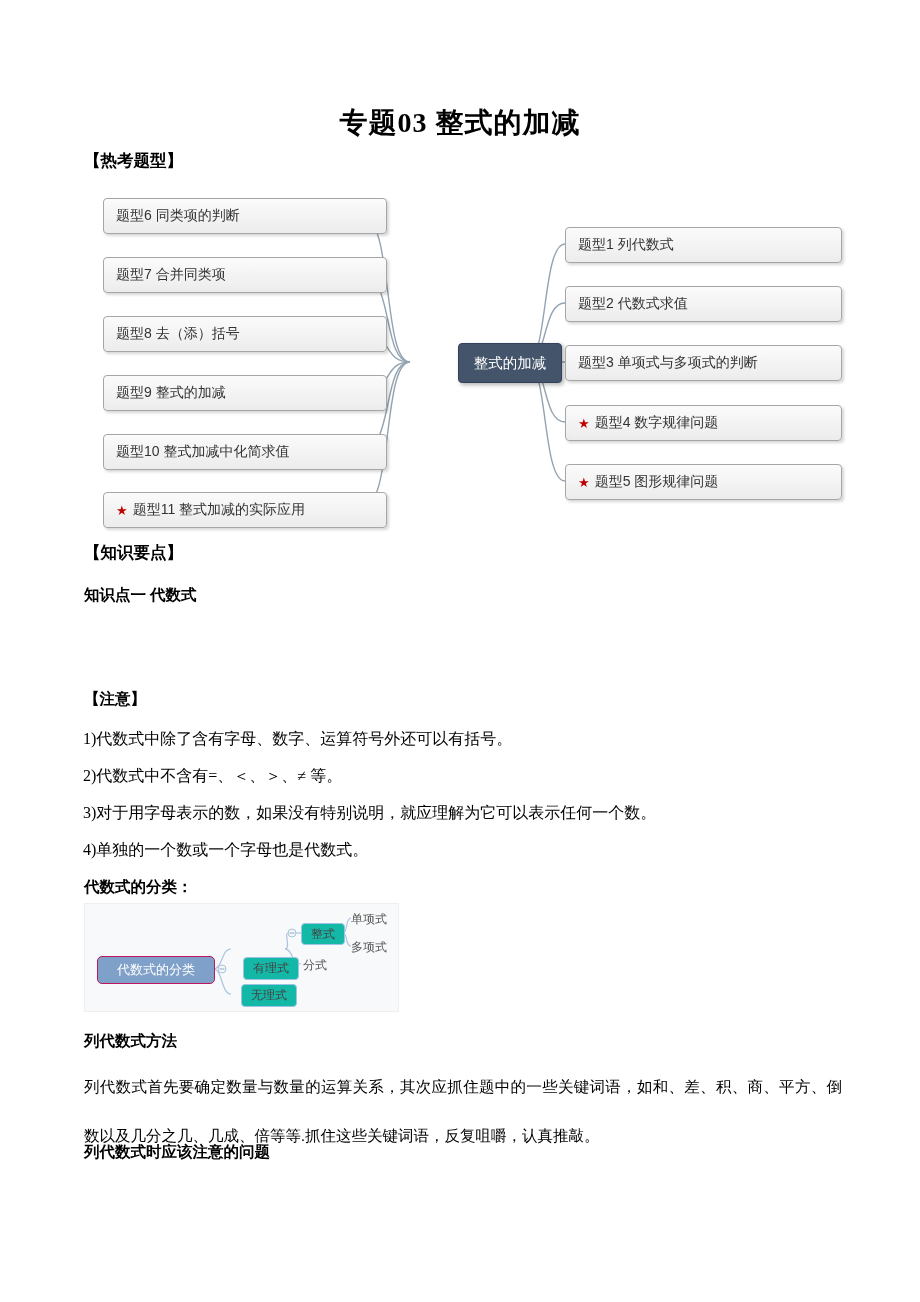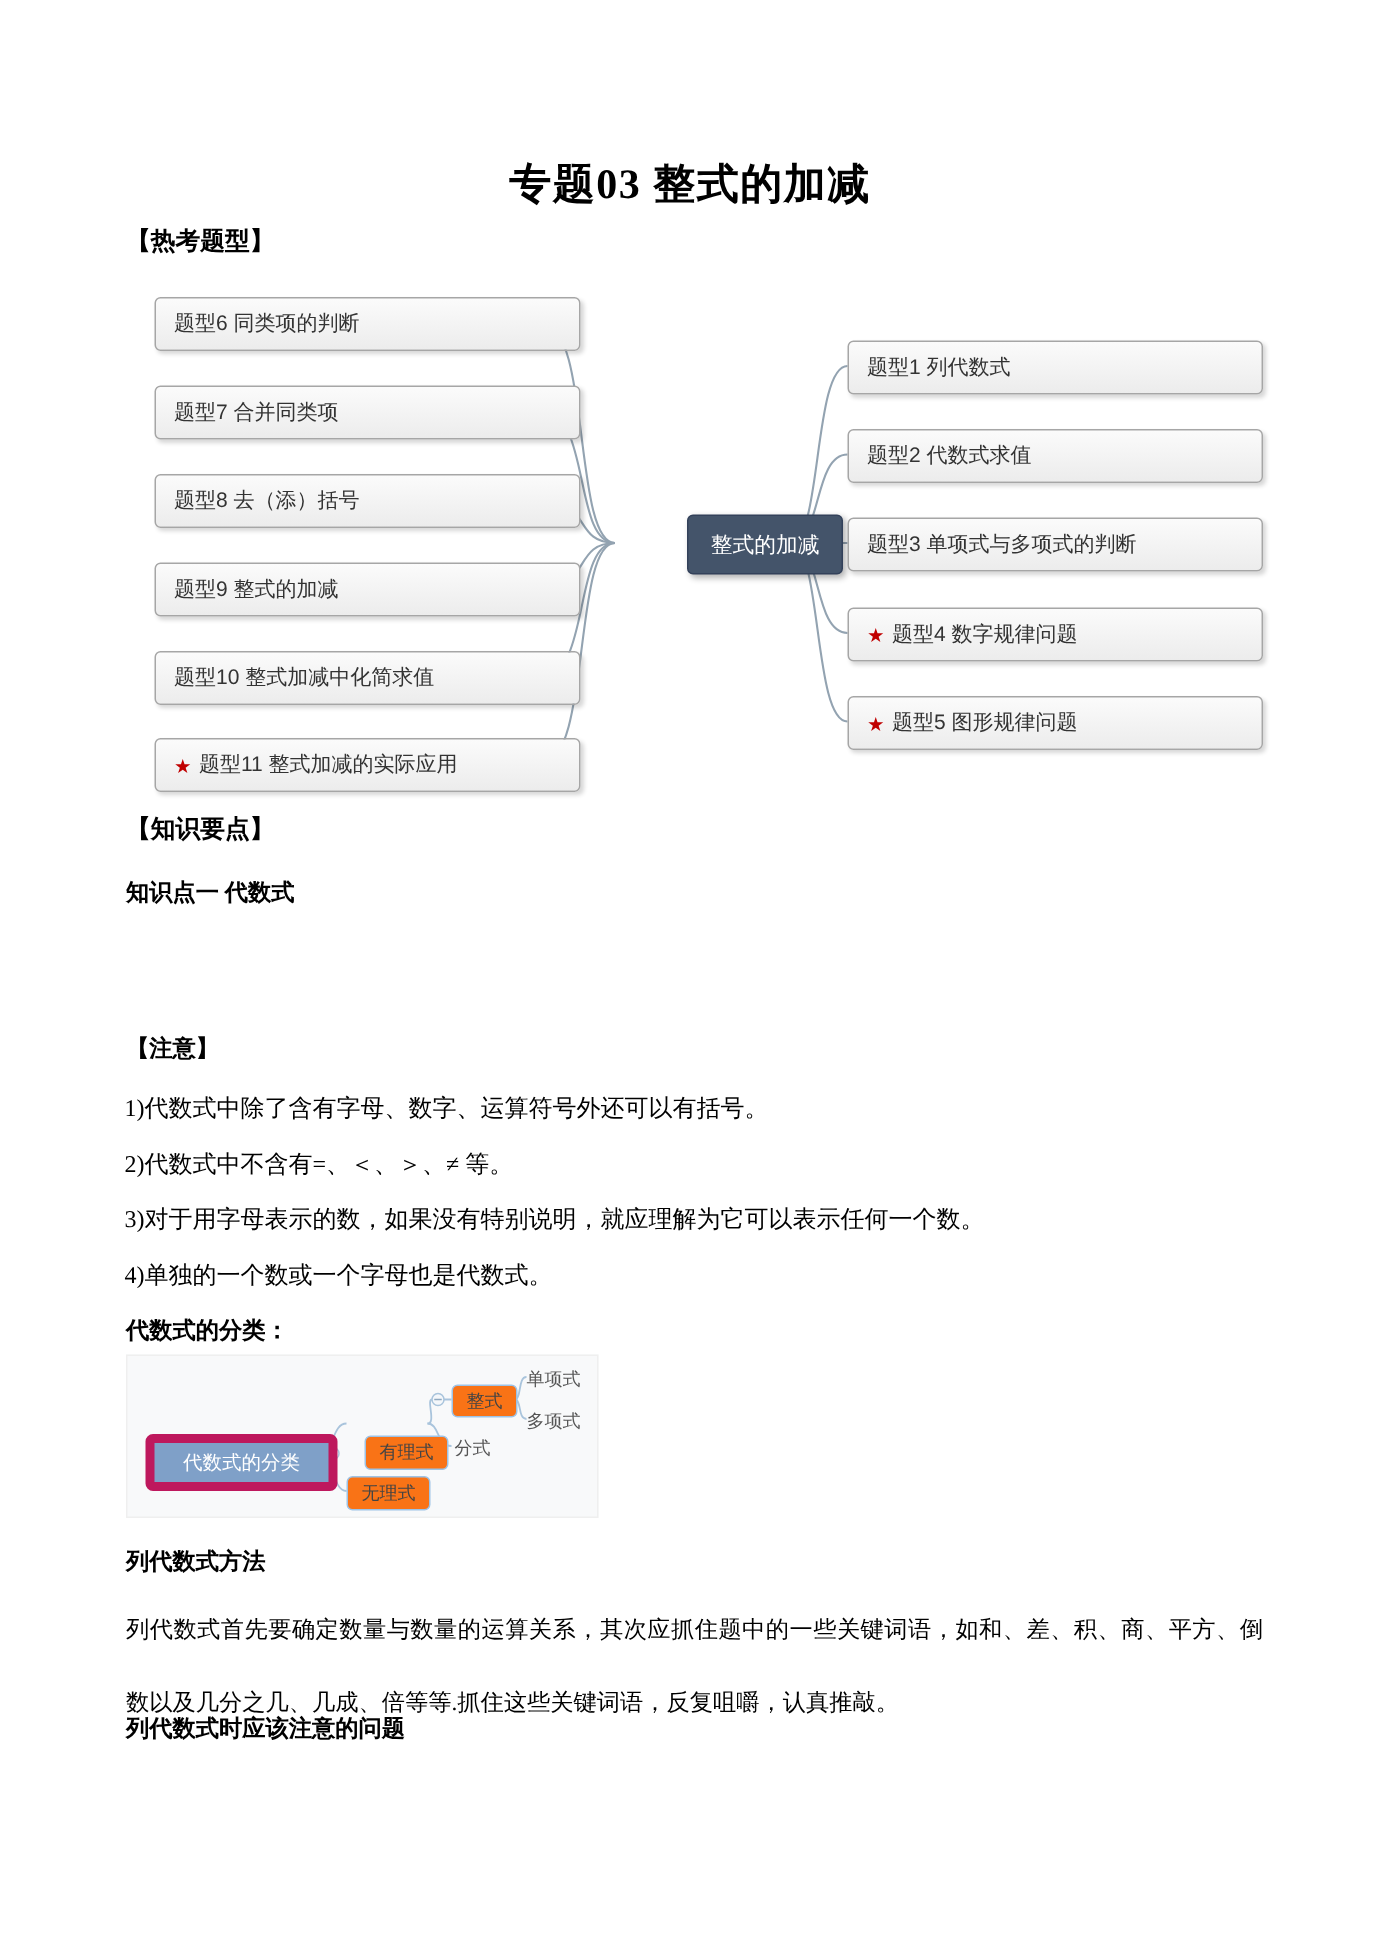--- a/index.html
+++ b/index.html
@@ -20,24 +20,24 @@
   .mm-left{left:103px;width:258px;}
   .mm-right{left:565px;width:251px;}
   .mm-center{position:absolute;left:410px;top:153px;width:102px;height:38px;background:#44546A;
     border:1px solid #33415A;border-radius:4px;box-shadow:2px 2px 4px rgba(0,0,0,.3);color:#fff;
     display:flex;align-items:center;justify-content:center;font-family:"Liberation Sans",sans-serif;font-size:14.5px;margin-left:48px;}
   .star{color:#C00000;margin-right:5px;font-size:13px;line-height:1;}
 
   
   .cls-panel{position:absolute;left:84px;top:903px;width:313px;height:107px;background:#F8F9FA;border:1px solid #EFEFEF;}
   .cls-panel svg{position:absolute;left:0;top:0;}
-  .cls-root{position:absolute;left:12px;top:52px;width:116px;height:26px;background:#7FA0C8;border:6px solid #be185d;
+  .cls-root{position:absolute;left:12px;top:52px;width:116px;height:26px;background:#7FA0C8;border:1px solid #be185d;
     border-radius:5px;color:#fff;display:flex;align-items:center;justify-content:center;
     font-family:Liberation Mono, monospace;font-size:13px;white-space:nowrap;}
-  .cls-box{position:absolute;height:21px;background:#f97316;border:1px solid #9DC3E6;border-radius:4px;
+  .cls-box{position:absolute;height:21px;background:#14b8a6;border:1px solid #9DC3E6;border-radius:4px;
     display:flex;align-items:center;justify-content:center;font-family:"Liberation Sans",sans-serif;
     font-size:12px;color:#444;white-space:nowrap;}
   .cls-text{position:absolute;font-family:"Liberation Sans",sans-serif;font-size:12px;color:#555;white-space:nowrap;}
 </style>
 </head>
 <body>
 
 <div class="page">
 
   <div class="page-title">专题03 整式的加减</div>
@@ -134,21 +134,21 @@
         <circle cx="137" cy="65" r="4" fill="#F4F7FA" stroke="#A9C4DC" stroke-width="1"></circle>
         <line x1="134.5" y1="65" x2="139.5" y2="65" stroke="#8FA9C0" stroke-width="1"></line>
       </g>
       <g>
         <circle cx="207" cy="29" r="4" fill="#F4F7FA" stroke="#A9C4DC" stroke-width="1"></circle>
         <line x1="204.5" y1="29" x2="209.5" y2="29" stroke="#8FA9C0" stroke-width="1"></line>
       </g>
     </svg>
     <div class="cls-root">代数式的分类</div>
     <div class="cls-box" style="left:146px;top:53px;width:54px;margin-left:12px;">有理式</div>
-    <div class="cls-box" style="left:146px;top:80px;width:54px;text-align:center;">无理式</div>
+    <div class="cls-box" style="left:156px;top:80px;width:54px;text-align:center;">无理式</div>
     <div class="cls-box" style="left:216px;top:19px;width:42px;height:20px;">整式</div>
     <div class="cls-text" style="left:218px;top:53px;">分式</div>
     <div class="cls-text" style="left:266px;top:7px;">单项式</div>
     <div class="cls-text" style="left:266px;top:35px;">多项式</div>
   </div>
 
   <div class="sub-heading" style="top:1031px;">列代数式方法</div>
   <div class="body-para" style="top:1062px;line-height:49px;">列代数式首先要确定数量与数量的运算关系，其次应抓住题中的一些关键词语，如和、差、积、商、平方、倒数以及几分之几、几成、倍等等.抓住这些关键词语，反复咀嚼，认真推敲。</div>
   <div class="sub-heading" style="top:1142px;">列代数式时应该注意的问题</div>
 

